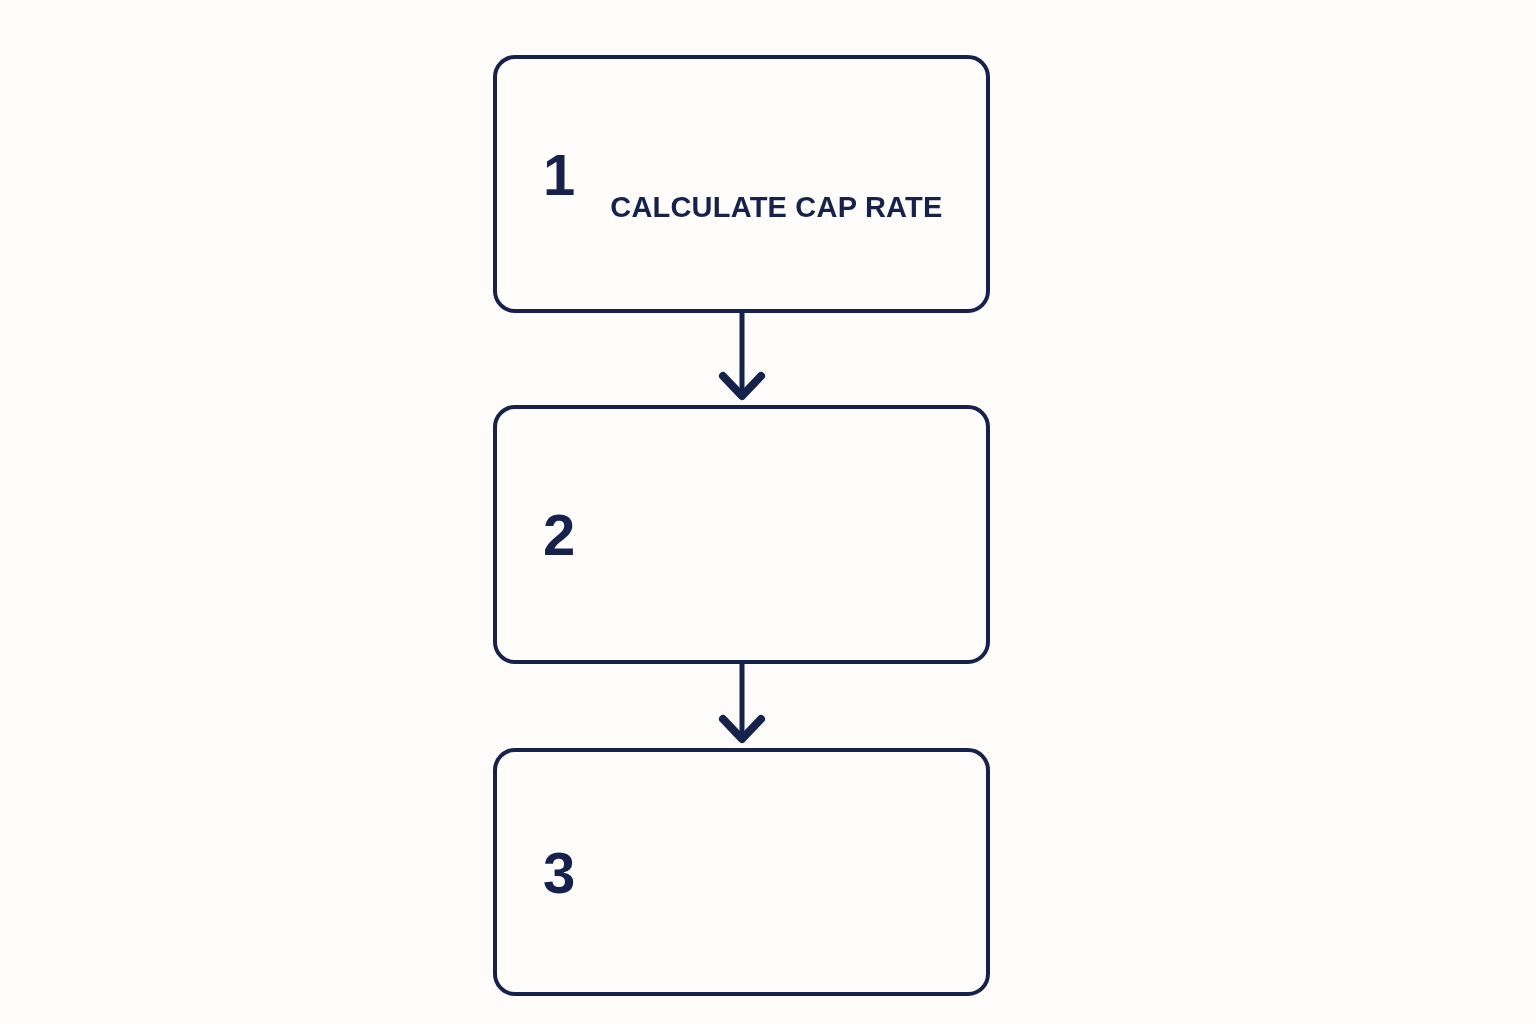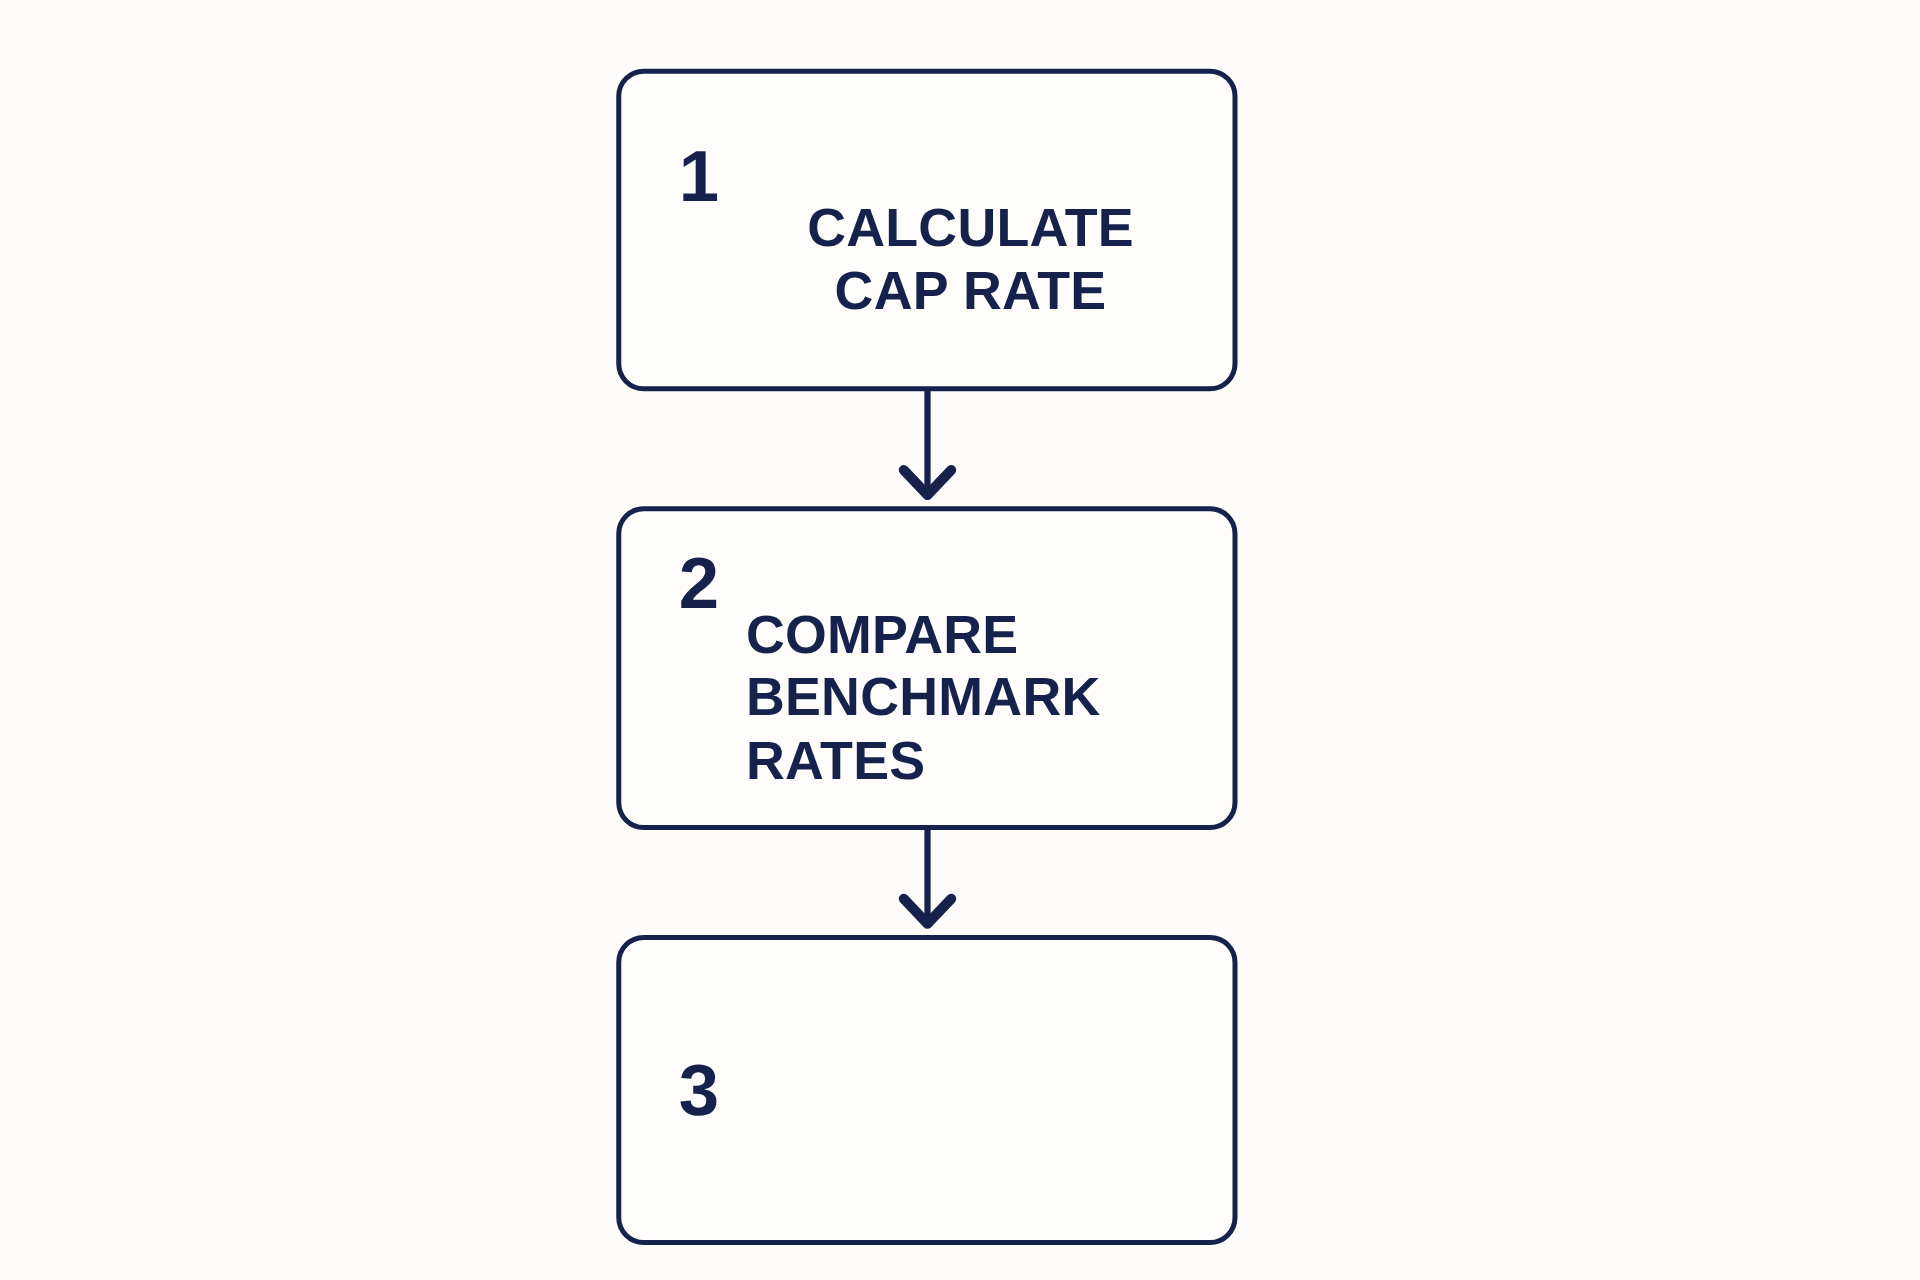--- a/index.html
+++ b/index.html
@@ -49,21 +49,21 @@
     font-size: 58px;
     font-weight: 700;
     line-height: 1.06;
     letter-spacing: -0.5px;
     flex: 0 0 auto;
     padding-top: 1px;
   }
 
   .step-label {
     color: #16224c;
-    font-size: 43px;
+    font-size: 29px;
     font-weight: 700;
     line-height: 1.17;
     letter-spacing: 0.2px;
     flex: 1 1 auto;
     margin-top: 48px;
   }
 
   
   #box-1 {
     top: 55px;
@@ -127,21 +127,20 @@
   <div class="connector" id="connector-1">
     <svg viewBox="0 0 68 98" preserveAspectRatio="none">
       <line x1="34" y1="0" x2="34" y2="84" stroke="#16224c" stroke-width="5"></line>
       <polyline points="15,66 34,86 53,66" fill="none" stroke="#16224c" stroke-width="8" stroke-linecap="round" stroke-linejoin="round"></polyline>
     </svg>
   </div>
 
   <div class="step-box" id="box-2">
     <div class="step-inner">
       <span class="step-number">2</span>
-      <span class="step-label">COMPARE BENCHMARK RATES</span>
     </div>
   </div>
 
   <div class="connector" id="connector-2">
     <svg viewBox="0 0 68 90" preserveAspectRatio="none">
       <line x1="34" y1="0" x2="34" y2="76" stroke="#16224c" stroke-width="5"></line>
       <polyline points="15,58 34,78 53,58" fill="none" stroke="#16224c" stroke-width="8" stroke-linecap="round" stroke-linejoin="round"></polyline>
     </svg>
   </div>
 

